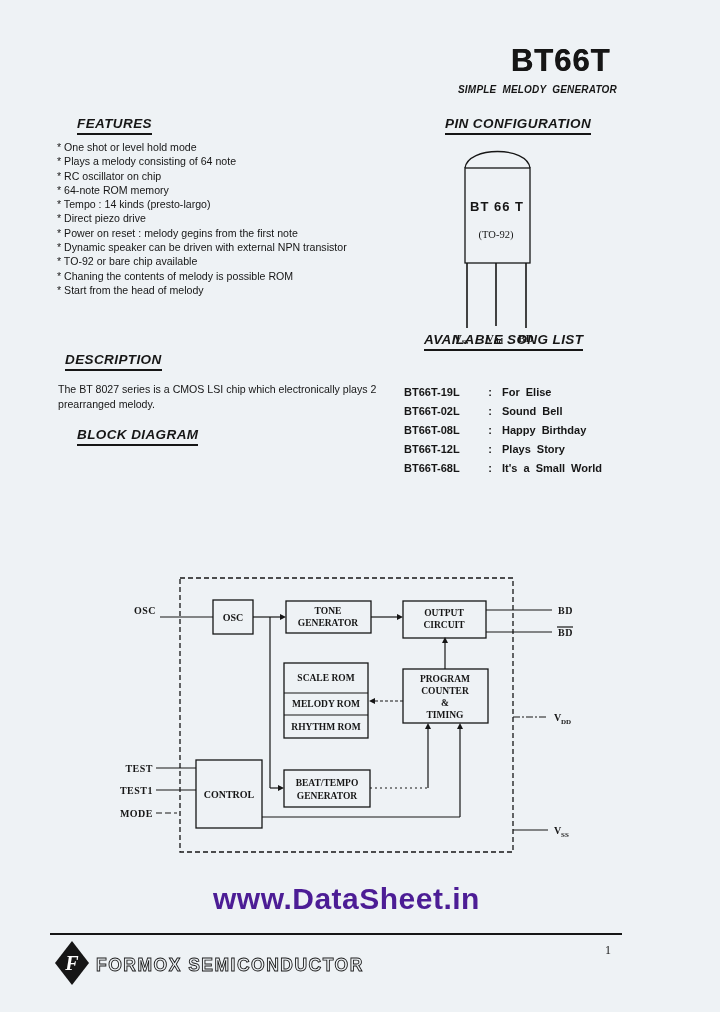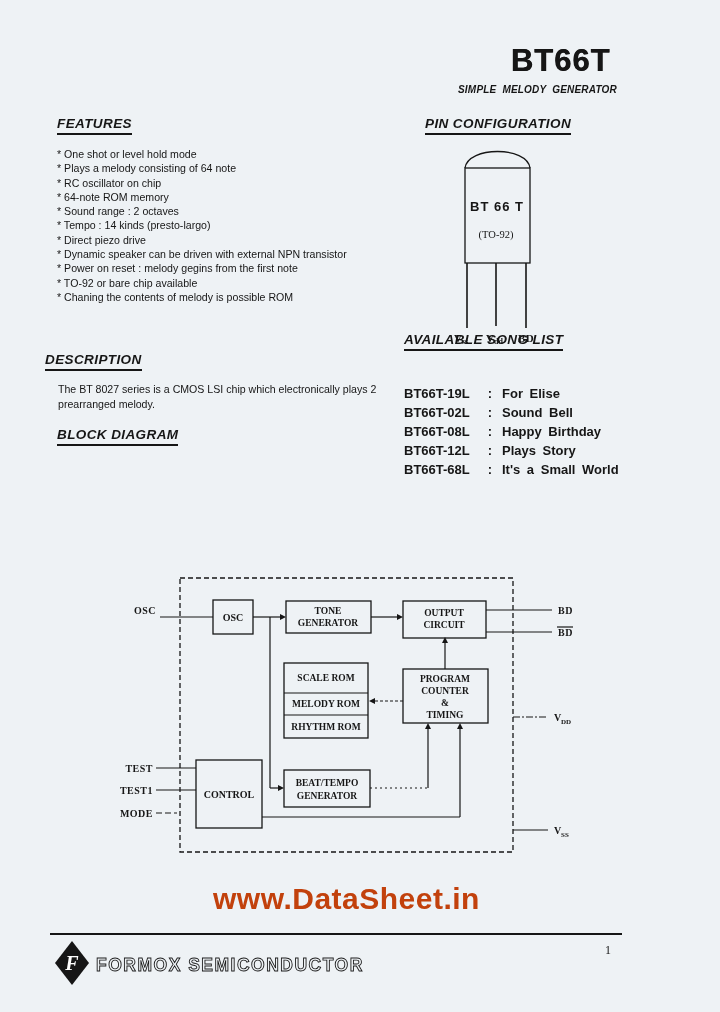--- a/index.html
+++ b/index.html
@@ -5,37 +5,38 @@
   html,body{margin:0;padding:0;background:#eef2f5;}
   .page{
     position:relative;width:720px;height:1012px;background:#eef2f5;
     font-family:"Liberation Sans",sans-serif;color:#161616;overflow:hidden;
   }
   .abs{position:absolute;}
   .sec-heading{
     font-style:italic;font-weight:bold;font-size:13.5px;letter-spacing:.4px;
     border-bottom:2px solid #161616;padding-bottom:2px;display:inline-block;
     white-space:nowrap;
+    margin-left:20px;
   }
   .doc-title{
     font-size:31px;font-weight:bold;letter-spacing:1px;line-height:30px;
     text-shadow:.6px 0 0 currentColor;text-align:center;
   }
   .doc-subtitle{
     font-size:10px;font-weight:bold;font-style:italic;letter-spacing:.2px;
     word-spacing:3px;margin-top:8px;white-space:nowrap;
   }
   .feature{font-size:10.6px;line-height:14.3px;white-space:nowrap;}
   .desc-text{font-size:10.6px;line-height:15px;width:330px;}
-  .song-row{display:flex;font-weight:bold;font-size:13px;height:19px;align-items:flex-end;}
+  .song-row{display:flex;font-weight:bold;font-size:11px;height:19px;align-items:center;}
   .song-part{width:74px;white-space:nowrap;}
   .song-sep{width:24px;text-align:center;}
   .song-name{word-spacing:3px;white-space:nowrap;}
   .watermark{
-    font-size:30px;font-weight:bold;letter-spacing:.5px;color:#c2410c;white-space:nowrap;
+    font-size:30px;font-weight:bold;letter-spacing:.5px;color:#4c1d95;white-space:nowrap;
   }
   .footer-line{border-top:2px solid #161616;width:572px;height:0;}
   .page-num{font-size:12px;font-family:"Liberation Serif",serif;}
   svg .ln{stroke:#161616;stroke-width:1.2;fill:none;}
   svg .bx{stroke:#161616;stroke-width:1.3;fill:none;}
   svg .ah{fill:#161616;stroke:none;}
   svg .bt{font-family:"Liberation Serif",serif;font-weight:bold;font-size:9.5px;fill:#161616;}
   svg .pt{font-family:"Liberation Serif",serif;font-weight:bold;font-size:10px;fill:#161616;letter-spacing:.5px;}
   svg .sb{font-family:"Liberation Serif",serif;font-weight:bold;font-size:7px;fill:#161616;}
 </style>
@@ -43,32 +44,32 @@
 <body>
 
 <div class="page">
 
   <div class="abs" style="left:458px;top:46px;width:205px;">
     <div class="doc-title">BT66T</div>
     <div class="doc-subtitle">SIMPLE  MELODY  GENERATOR</div>
   </div>
 
   <div class="abs sec-heading" style="left:57px;top:116px;">FEATURES</div>
-  <div class="abs" style="left:57px;top:147px;">
+  <div class="abs" style="left:57px;top:140px;">
     <div class="feature">* One shot or level hold mode</div>
     <div class="feature">* Plays a melody consisting of 64 note</div>
     <div class="feature">* RC oscillator on chip</div>
     <div class="feature">* 64-note ROM memory</div>
-    <div class="feature">* Sound range : 2 octaves</div>
     <div class="feature">* Tempo : 14 kinds (presto-largo)</div>
     <div class="feature">* Direct piezo drive</div>
+    <div class="feature">* Power on reset : melody gegins from the first note</div>
     <div class="feature">* Dynamic speaker can be driven with external NPN transistor</div>
-    <div class="feature">* Power on reset : melody gegins from the first note</div>
     <div class="feature">* TO-92 or bare chip available</div>
     <div class="feature">* Chaning the contents of melody is possible ROM</div>
+    <div class="feature">* Start from the head of melody</div>
   </div>
 
   <div class="abs sec-heading" style="left:425px;top:116px;">PIN CONFIGURATION</div>
   <svg class="abs" style="left:430px;top:143px;" width="200" height="210" viewBox="0 0 200 210">
     <path class="bx" d="M35,25 C38,3 97,3 100,25"></path>
     <rect class="bx" x="35" y="25" width="65" height="95"></rect>
     <g>
       <line class="ln" style="stroke-width:1.6" x1="37" y1="120" x2="37" y2="185"></line>
       <line class="ln" style="stroke-width:1.6" x1="66" y1="120" x2="66" y2="183"></line>
       <line class="ln" style="stroke-width:1.6" x1="96" y1="120" x2="96" y2="185"></line>

